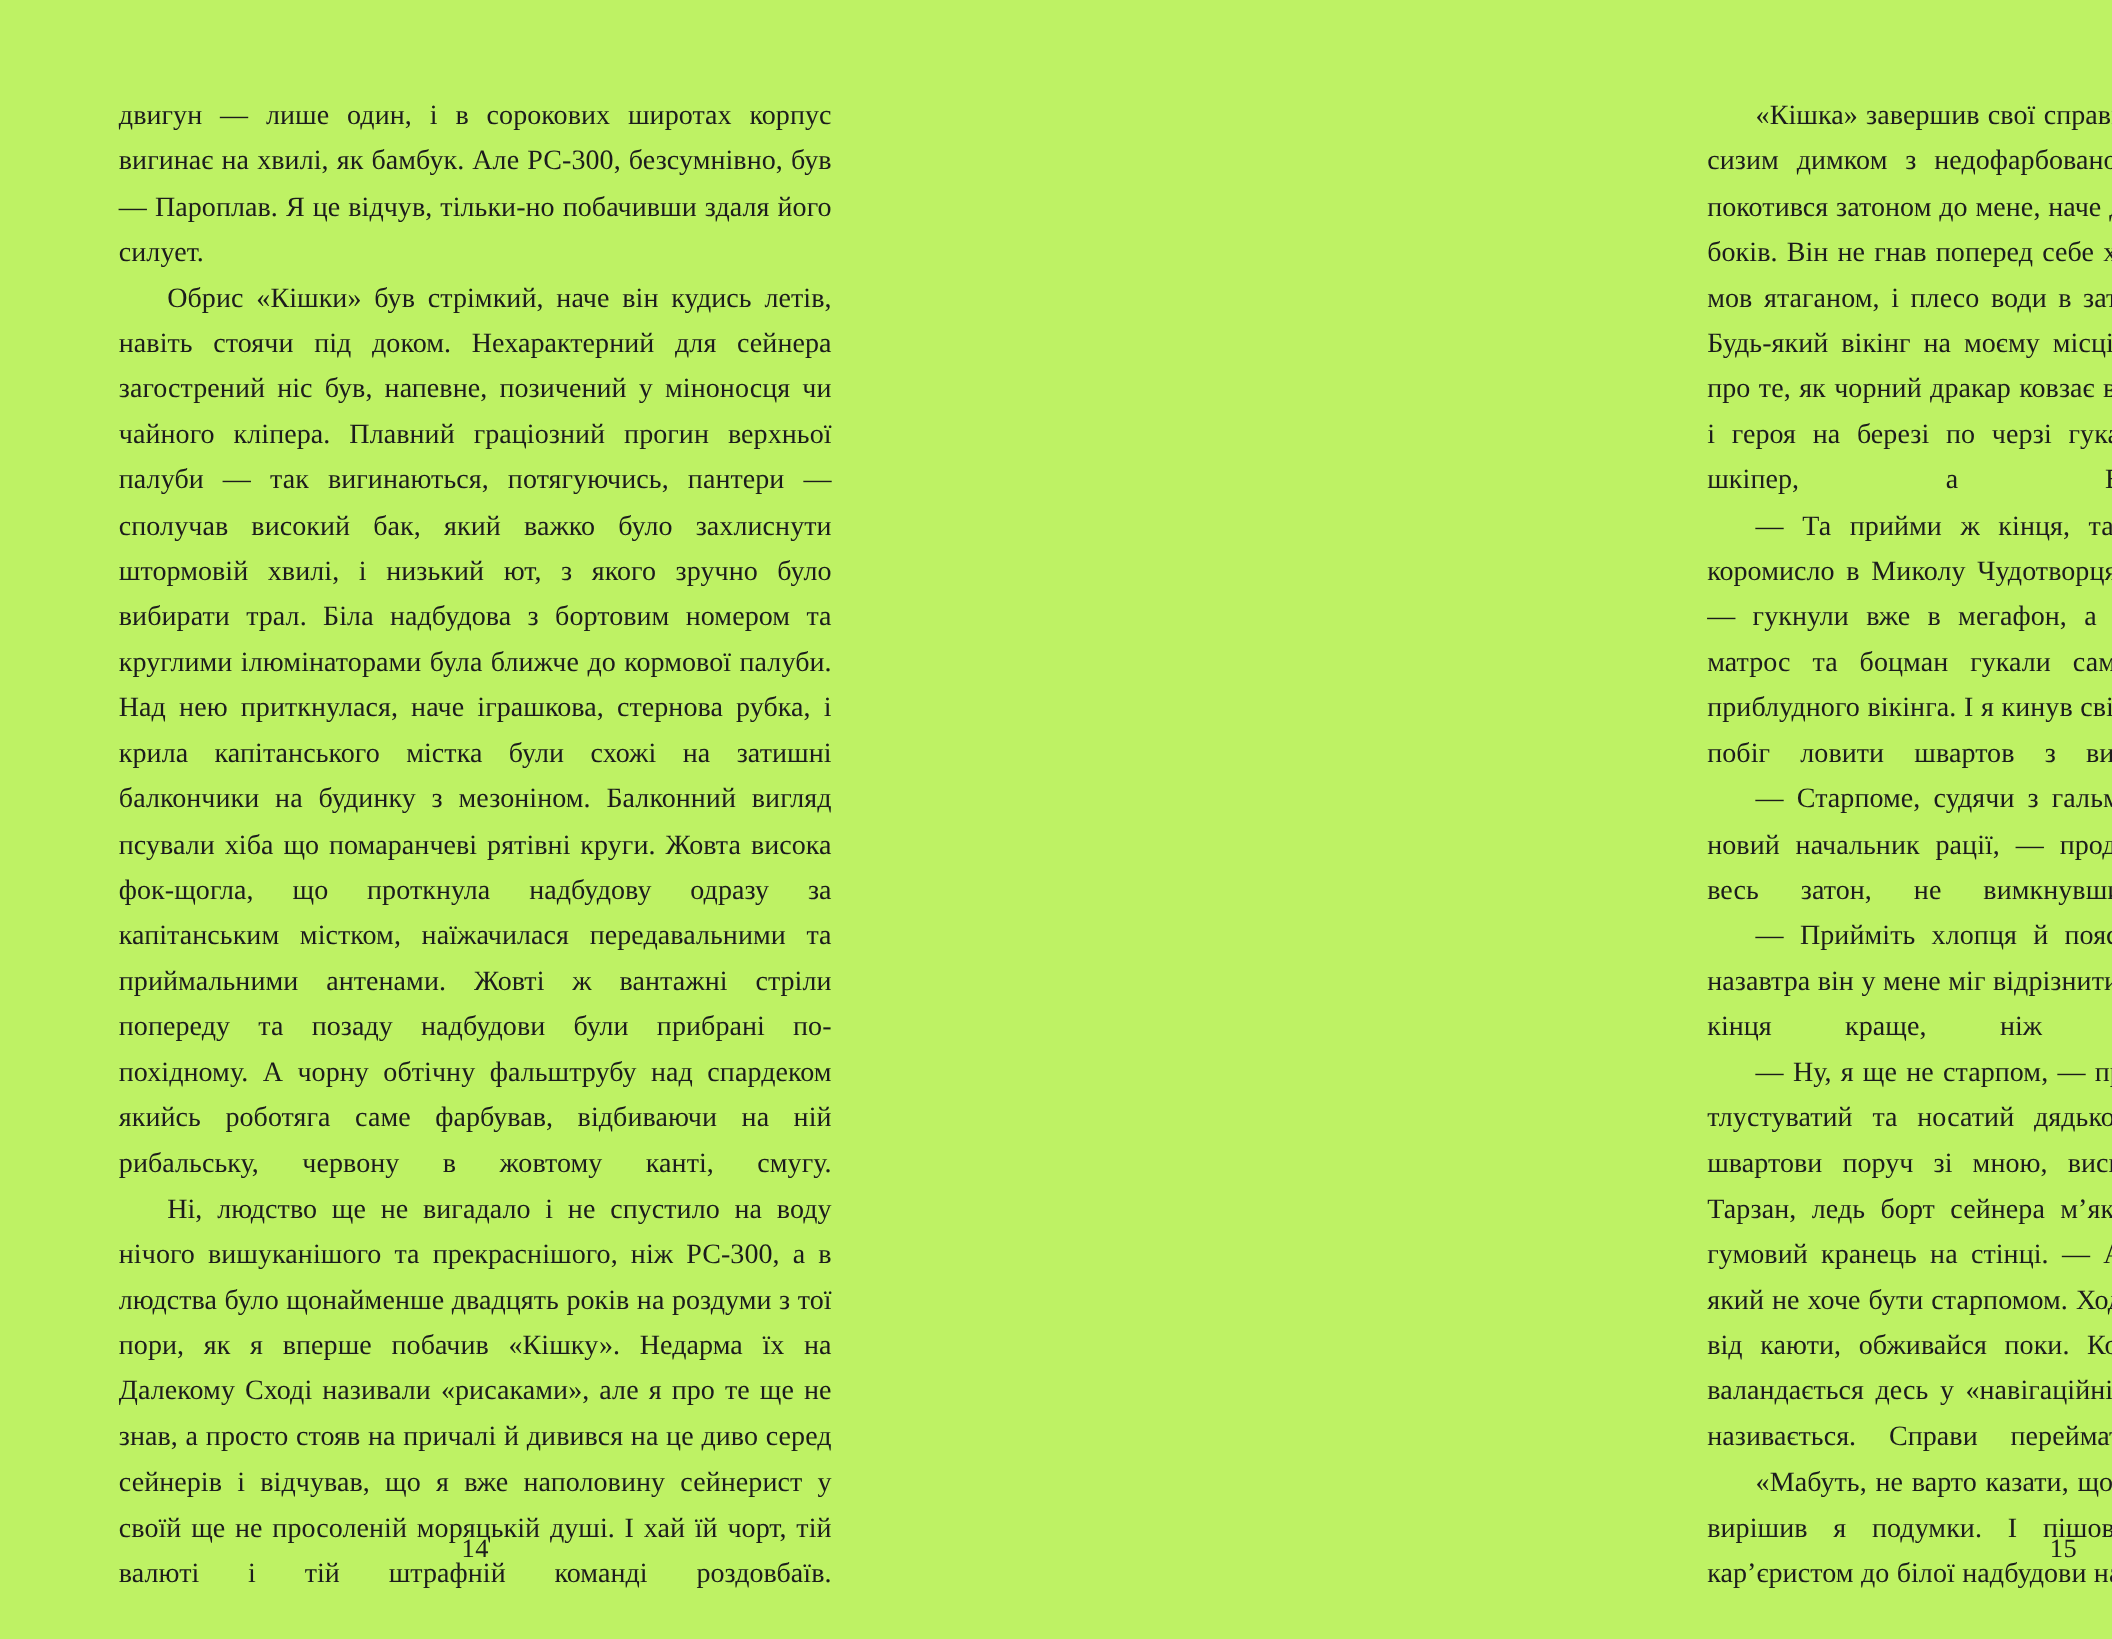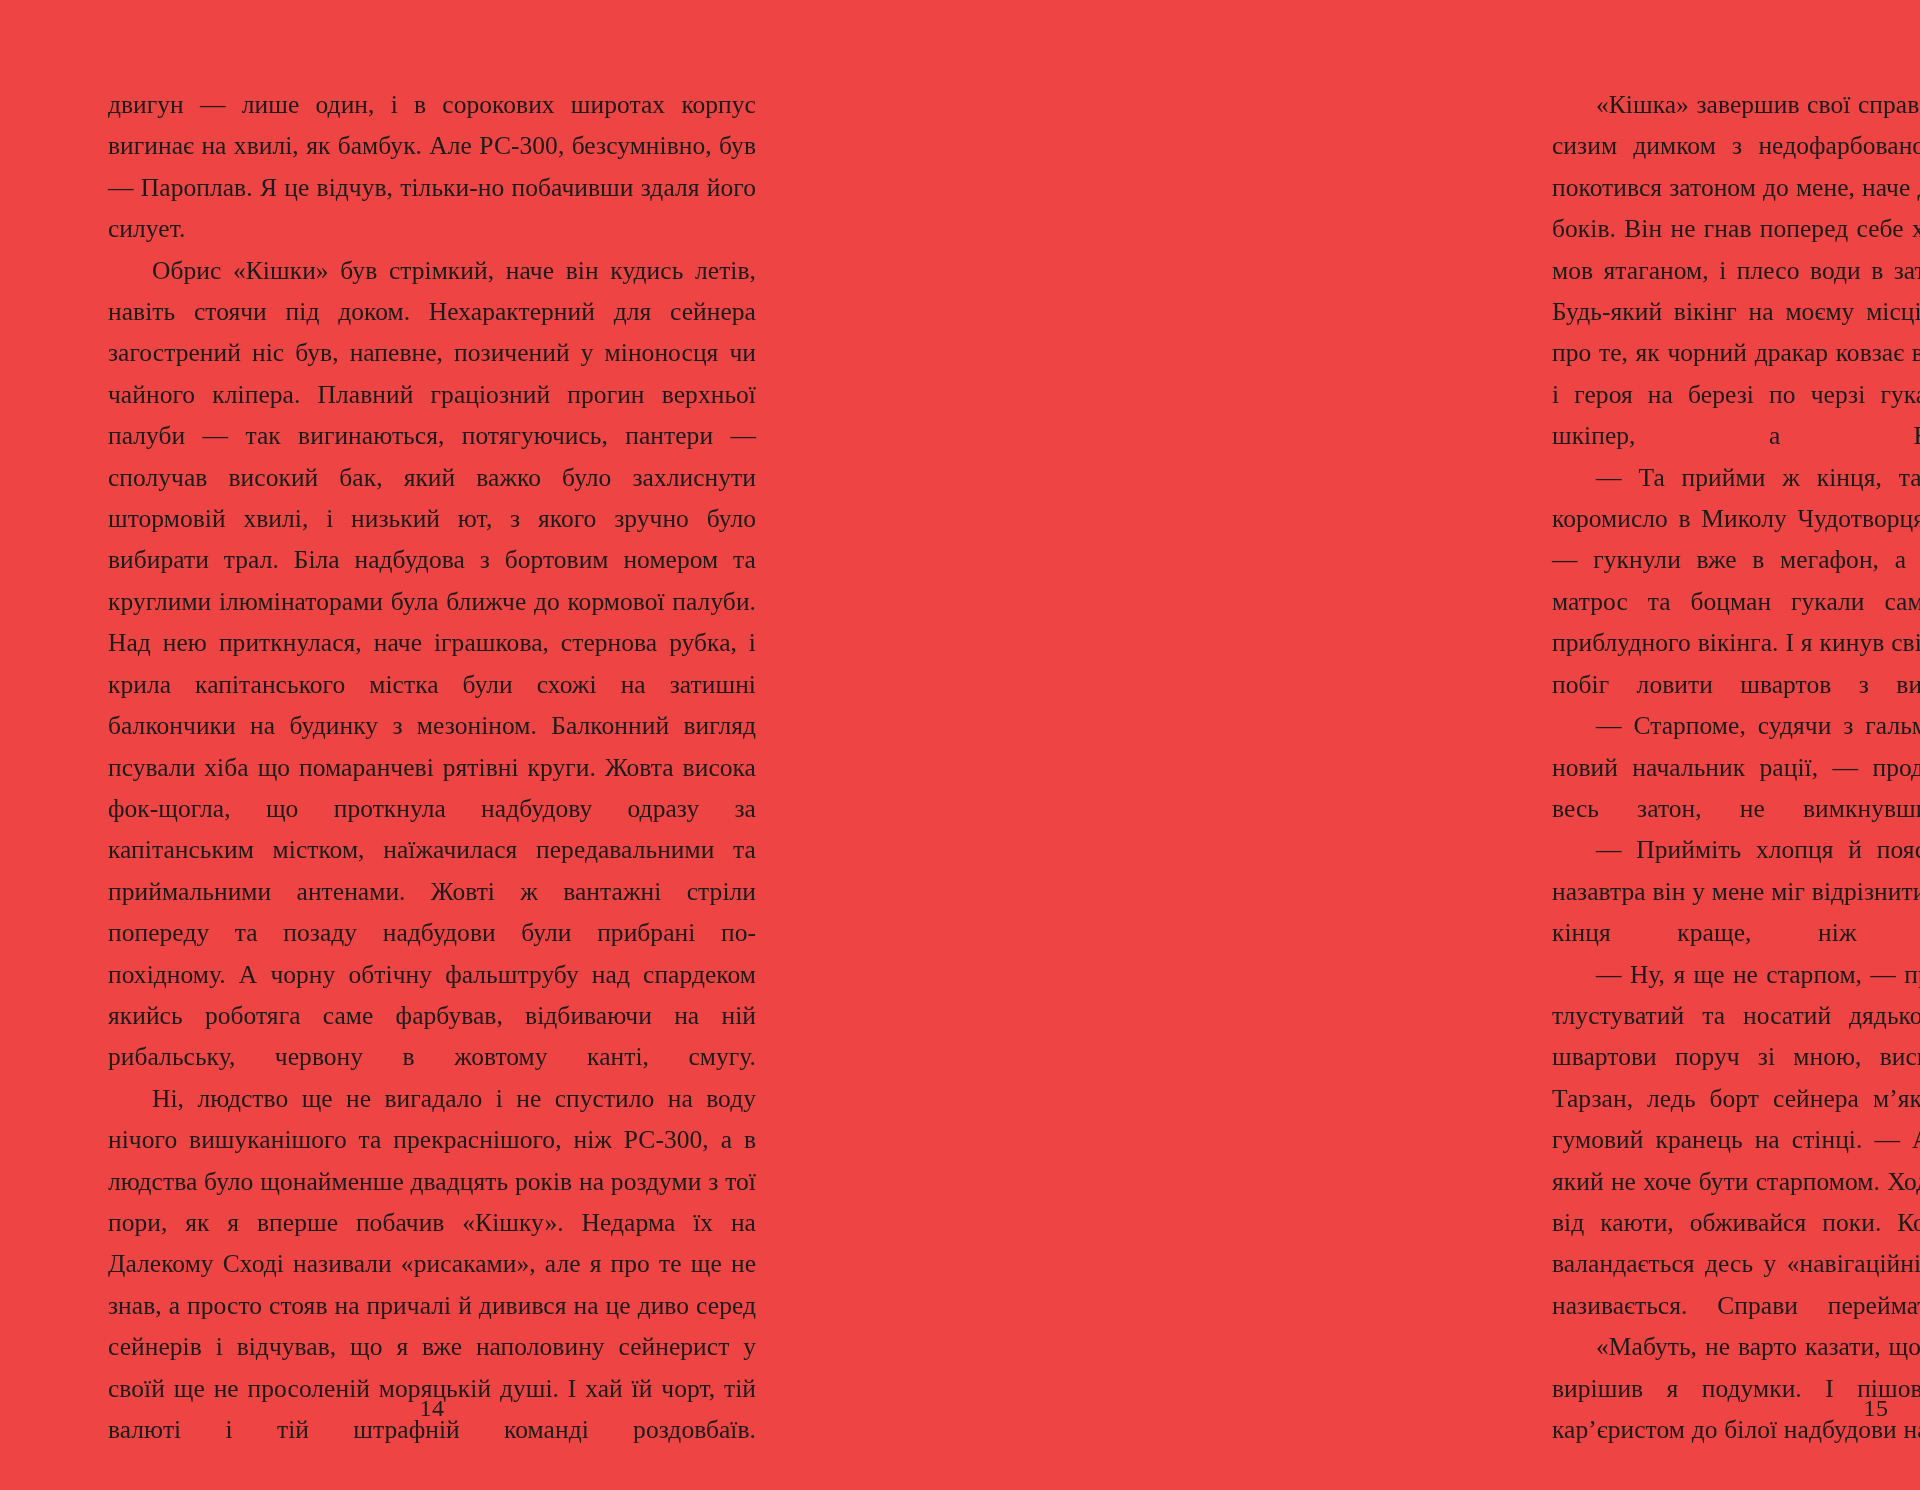--- a/index.html
+++ b/index.html
@@ -20,21 +20,21 @@
     height: 1490px;
     background: #ffffff;
     position: relative;
     display: flex;
     box-sizing: border-box;
   }
   .page {
     position: relative;
     box-sizing: border-box;
     height: 1490px;
-    background: #ef4444;
+    background: #bef264;
   }
   .page-left {
     width: 810px;
     padding: 84px 0 0 108px;
   }
   .page-right {
     width: 1110px;
     padding: 84px 0 0 0;
   }
   .text-column {

